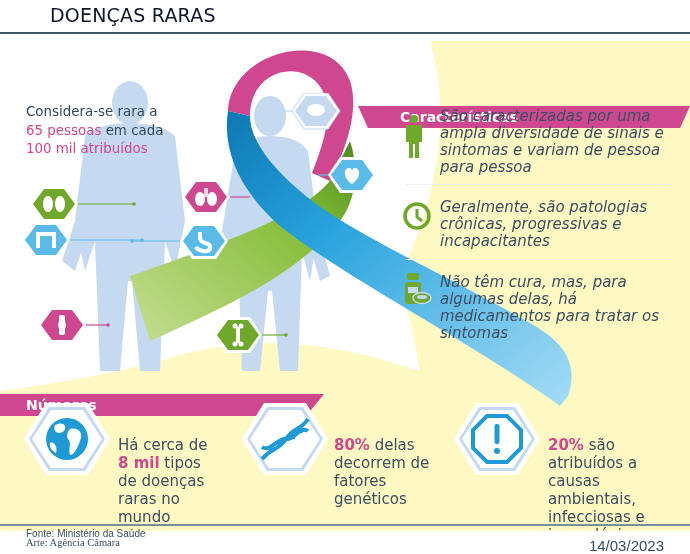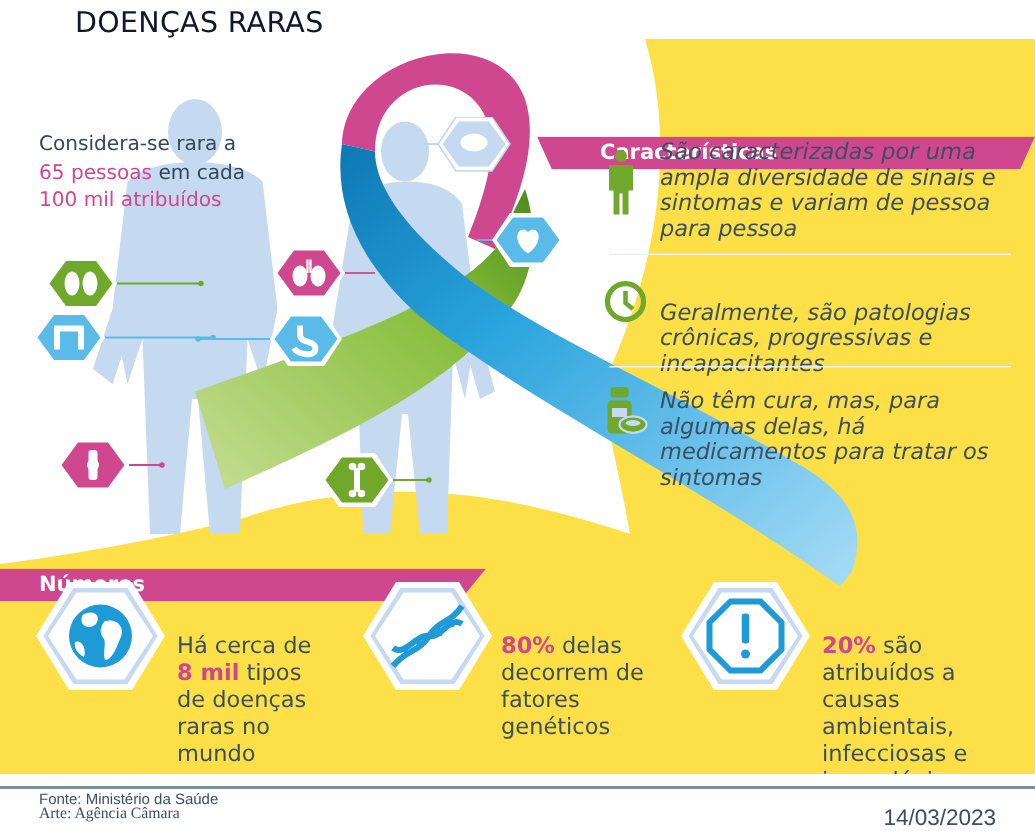--- a/index.html
+++ b/index.html
@@ -2,21 +2,21 @@
 <html><head>
 <meta charset="utf-8">
 <style>
   * { box-sizing: border-box; margin: 0; padding: 0; }
   html, body { width: 690px; height: 554px; overflow: hidden; background: #ffffff; }
   body { font-family: "DejaVu Sans", "Liberation Sans", sans-serif; color: #3f5566; position: relative; }
 
   .title { position: absolute; left: 26px; top: 4px; font-size: 19px; font-weight: normal; color: #0f172a; letter-spacing: 0.2px; margin-left: 24px; }
   .title-rule { position: absolute; left: 0; top: 32px; width: 690px; height: 2px; background: #3f5568; }
 
-  .panel { position: absolute; left: 0; top: 26px; width: 690px; height: 490px; background: #fde047; overflow: hidden; }
+  .panel { position: absolute; left: 0; top: 41px; width: 690px; height: 490px; background: #fef9c3; overflow: hidden; }
   .white-blob { position: absolute; }
 
   .intro { position: absolute; left: 26px; top: 62px; font-size: 13.4px; line-height: 18.5px; color: #33495b; width: 210px; }
   .intro .hl { color: #d1478e; font-weight: normal; }
 
   .band { position: absolute; height: 22px; background: #cf488f; color: #ffffff; font-weight: bold; font-size: 14px; line-height: 22px; }
   .band.carac { left: 358px; top: 65px; width: 332px; clip-path: polygon(0 0, 100% 0, 97% 100%, 3% 100%); padding-left: 42px; }
   .band.num { left: 0; top: 353px; width: 324px; clip-path: polygon(0 0, 100% 0, 94.5% 100%, 0 100%); padding-left: 26px; }
 
   .carac-item { position: absolute; left: 440px; width: 250px; font-size: 15px; line-height: 17px; color: #3a4f61; font-style: italic; }
@@ -148,21 +148,21 @@
     <circle cx="12" cy="5" r="4" fill="#6fa82a"></circle>
     <path d="M4,11 L20,11 L20,28 L17,28 L17,44 L13,44 L13,30 L11,30 L11,44 L7,44 L7,28 L4,28 Z" fill="#6fa82a"></path>
   </svg>
   <div class="carac-item" style="top:67px;">São caracterizadas por uma ampla diversidade de sinais e sintomas e variam de pessoa para pessoa</div>
   <div class="divider" style="top:143px;"></div>
 
   <svg class="carac-icon" style="top:160px;" width="30" height="30">
     <circle cx="15" cy="15" r="12" fill="none" stroke="#6fa82a" stroke-width="3.5"></circle>
     <path d="M15,8 L15,16 L20,20" stroke="#6fa82a" stroke-width="3" fill="none"></path>
   </svg>
-  <div class="carac-item" style="top:158px;margin-top:16px;">Geralmente, são patologias crônicas, progressivas e incapacitantes</div>
+  <div class="carac-item" style="top:158px;">Geralmente, são patologias crônicas, progressivas e incapacitantes</div>
   <div class="divider" style="top:218px;"></div>
 
   <svg class="carac-icon" style="top:232px;" width="30" height="34">
     <rect x="5" y="0" width="12" height="7" rx="2" fill="#6fa82a"></rect>
     <rect x="3" y="9" width="16" height="22" rx="3" fill="#6fa82a"></rect>
     <rect x="6" y="14" width="10" height="6" fill="#c5d9f0"></rect>
     <ellipse cx="20" cy="25" rx="9" ry="5.5" fill="#6fa82a" stroke="#c5d9f0" stroke-width="1.5"></ellipse>
     <ellipse cx="20" cy="24" rx="5" ry="2" fill="#c5d9f0"></ellipse>
   </svg>
   <div class="carac-item" style="top:233px;">Não têm cura, mas, para algumas delas, há medicamentos para tratar os sintomas</div>

